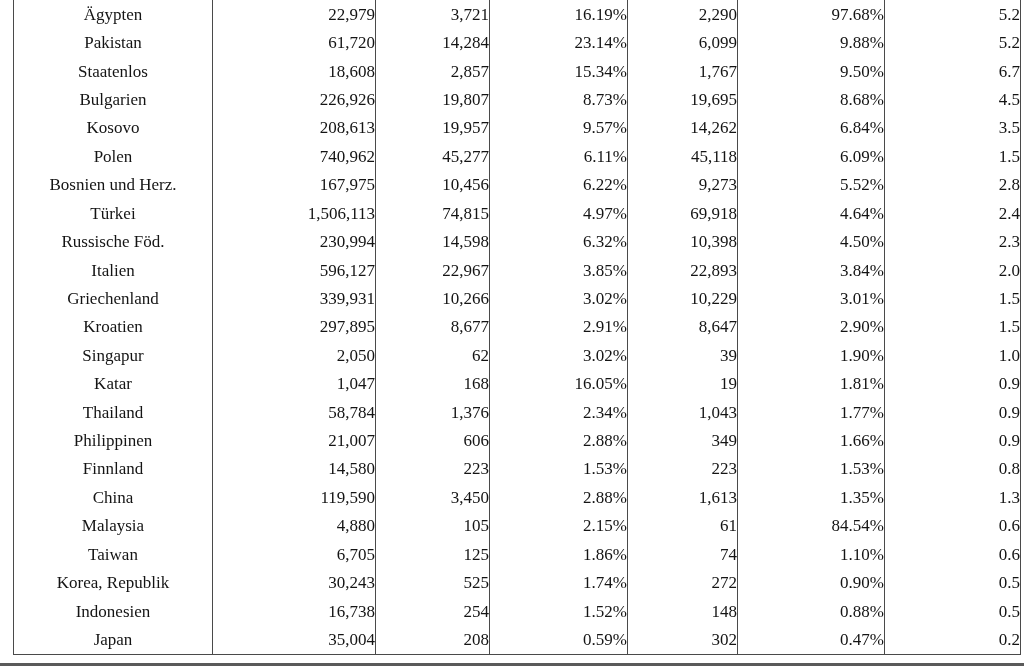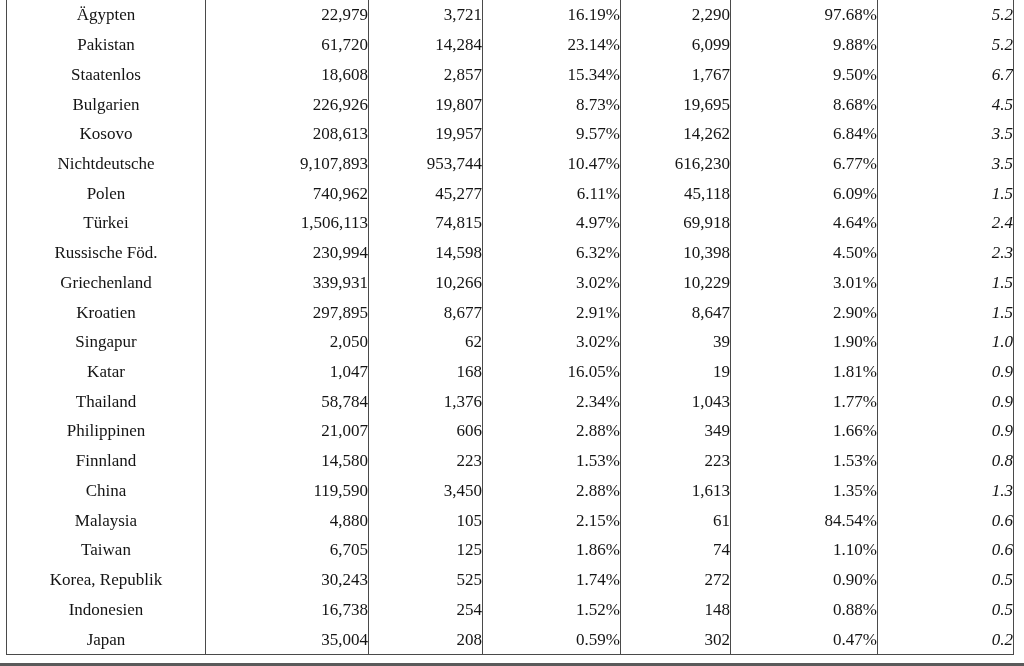--- a/index.html
+++ b/index.html
@@ -7,34 +7,34 @@
     --text:#141414;
     --bg:#ffffff;
   }
   html,body{margin:0;padding:0;}
   body{
     width:1024px;height:666px;position:relative;overflow:hidden;
     background:var(--bg);
     font-family:"Liberation Serif", serif;
   }
   .stat-table{
-    position:absolute;left:6px;top:0;
+    position:absolute;left:13px;top:0;
     width:1007px;height:655px;
     border-collapse:collapse;table-layout:fixed;
     border-left:1px solid var(--rule);
     border-right:1px solid var(--rule);
     border-bottom:1px solid var(--rule);
     font-size:17px;color:var(--text);
   }
   .stat-table td{
     border-right:1px solid var(--rule);
     padding:0;height:25px;line-height:25px;
     white-space:nowrap;overflow:hidden;
   }
-  .stat-table td:last-child{border-right:none;font-style:italic;}
+  .stat-table td:last-child{border-right:none;}
   .col-name{text-align:center;}
   .col-num{text-align:right;padding-right:14px;}
   .bottom-rule{
     position:absolute;left:0;top:663px;width:1024px;height:3px;
     background:#5a5a5a;
   }
 </style>
 </head>
 <body>
 
@@ -88,56 +88,65 @@
       <tr>
         <td class="col-name">Kosovo</td>
         <td class="col-num">208,613</td>
         <td class="col-num">19,957</td>
         <td class="col-num">9.57%</td>
         <td class="col-num">14,262</td>
         <td class="col-num">6.84%</td>
         <td class="col-num">3.5</td>
       </tr>
       <tr>
-        <td class="col-name">Nichtdeutsche</td>
-        <td class="col-num">9,107,893</td>
-        <td class="col-num">953,744</td>
-        <td class="col-num">10.47%</td>
-        <td class="col-num">616,230</td>
-        <td class="col-num">6.77%</td>
-        <td class="col-num">3.5</td>
-      </tr>
-      <tr>
         <td class="col-name">Polen</td>
         <td class="col-num">740,962</td>
         <td class="col-num">45,277</td>
         <td class="col-num">6.11%</td>
         <td class="col-num">45,118</td>
         <td class="col-num">6.09%</td>
         <td class="col-num">1.5</td>
       </tr>
       <tr>
+        <td class="col-name">Bosnien und Herz.</td>
+        <td class="col-num">167,975</td>
+        <td class="col-num">10,456</td>
+        <td class="col-num">6.22%</td>
+        <td class="col-num">9,273</td>
+        <td class="col-num">5.52%</td>
+        <td class="col-num">2.8</td>
+      </tr>
+      <tr>
         <td class="col-name">Türkei</td>
         <td class="col-num">1,506,113</td>
         <td class="col-num">74,815</td>
         <td class="col-num">4.97%</td>
         <td class="col-num">69,918</td>
         <td class="col-num">4.64%</td>
         <td class="col-num">2.4</td>
       </tr>
       <tr>
         <td class="col-name">Russische Föd.</td>
         <td class="col-num">230,994</td>
         <td class="col-num">14,598</td>
         <td class="col-num">6.32%</td>
         <td class="col-num">10,398</td>
         <td class="col-num">4.50%</td>
         <td class="col-num">2.3</td>
       </tr>
       <tr>
+        <td class="col-name">Italien</td>
+        <td class="col-num">596,127</td>
+        <td class="col-num">22,967</td>
+        <td class="col-num">3.85%</td>
+        <td class="col-num">22,893</td>
+        <td class="col-num">3.84%</td>
+        <td class="col-num">2.0</td>
+      </tr>
+      <tr>
         <td class="col-name">Griechenland</td>
         <td class="col-num">339,931</td>
         <td class="col-num">10,266</td>
         <td class="col-num">3.02%</td>
         <td class="col-num">10,229</td>
         <td class="col-num">3.01%</td>
         <td class="col-num">1.5</td>
       </tr>
       <tr>
         <td class="col-name">Kroatien</td>

